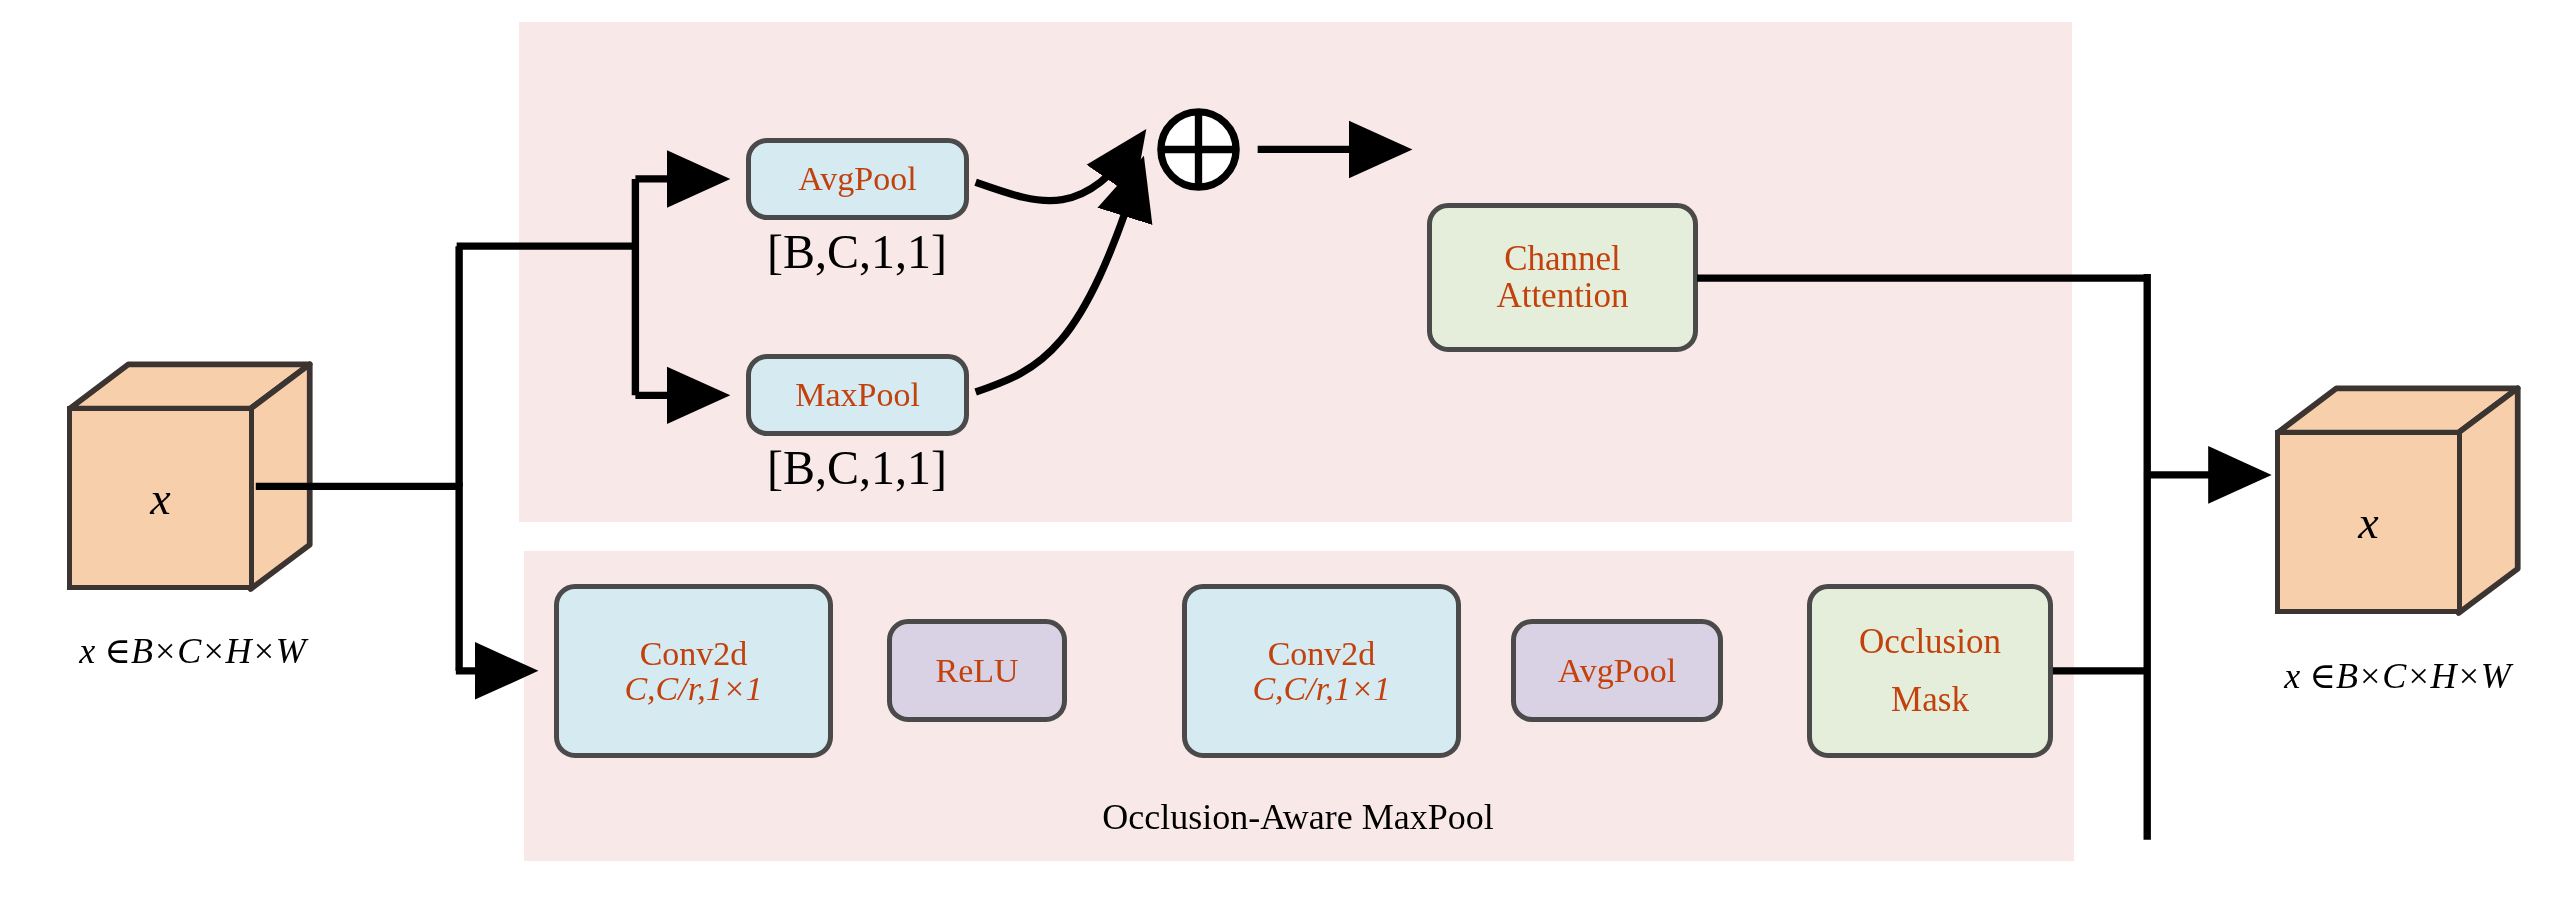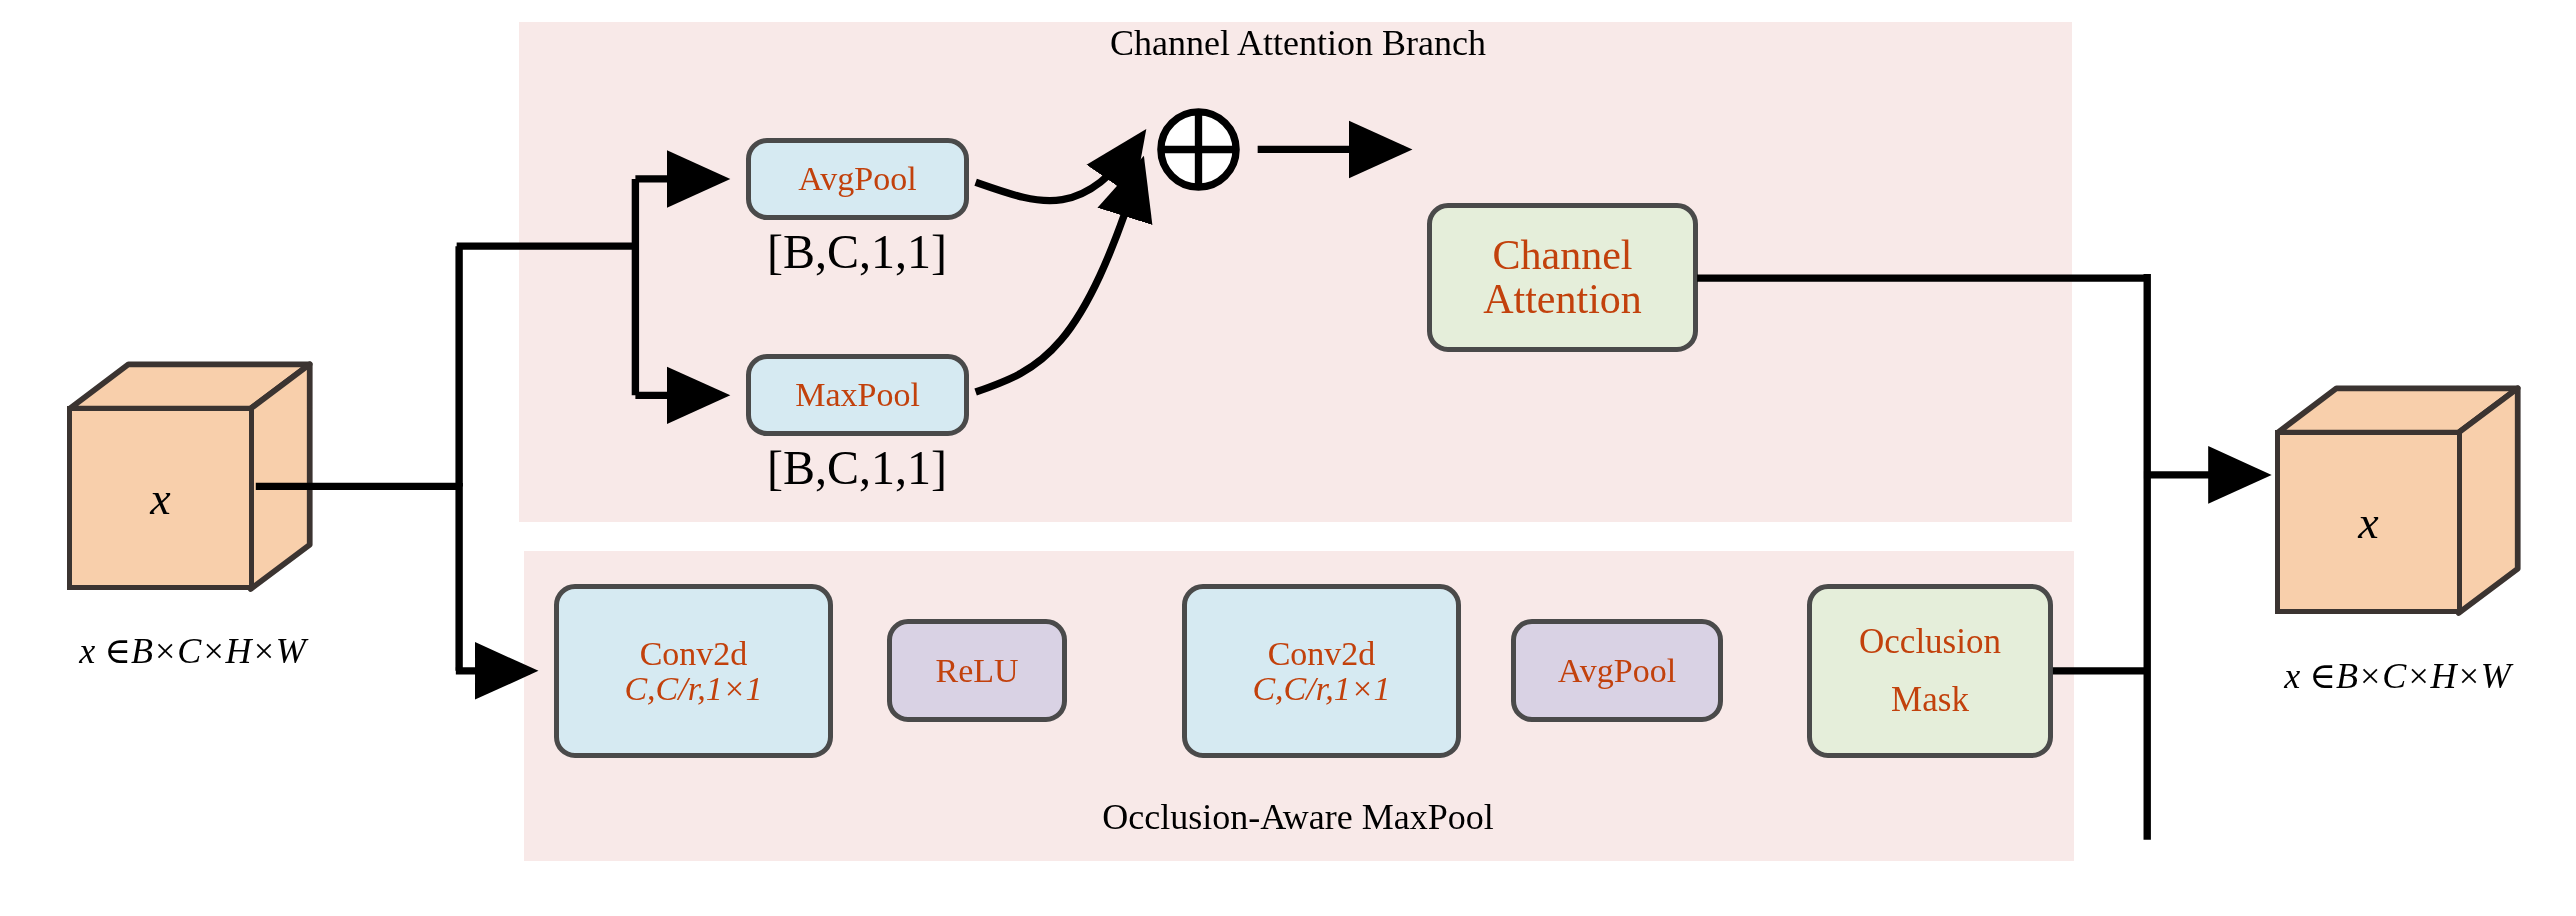--- a/index.html
+++ b/index.html
@@ -54,21 +54,21 @@
   .node.blue   { background: #d6eaf2; }
   .node.green  { background: #e5eeda; }
   .node.purple { background: #d9d2e4; }
   .node .sub {
     font-style: italic;
     font-size: 34px;
   }
 
   #n-avgpool  { left: 746px;  top: 138px; width: 223px; height: 82px; }
   #n-maxpool  { left: 746px;  top: 354px; width: 223px; height: 82px; }
-  #n-chanattn { left: 1427px; top: 203px; width: 271px; height: 149px; font-size: 42px; }
+  #n-chanattn { left: 1427px; top: 203px; width: 271px; height: 149px; font-size: 35px; }
   #n-conv1    { left: 554px;  top: 584px; width: 279px; height: 174px; }
   #n-relu     { left: 887px; top: 619px; width: 180px; height: 103px; }
   #n-conv2    { left: 1182px; top: 584px; width: 279px; height: 174px; }
   #n-sigmoid  { left: 1511px; top: 619px; width: 212px; height: 103px; }
   #n-occmask  { left: 1807px; top: 584px; width: 246px; height: 174px; font-size: 35px; gap: 21px; }
 
   
   .shape-cap {
     position: absolute;
     color: #000000;
@@ -135,21 +135,20 @@
   }
 </style>
 </head>
 <body>
 
 <div id="stage">
 
   <div class="panel" id="panel-top"></div>
   <div class="panel" id="panel-bottom"></div>
 
-  <div class="panel-title" id="title-channel">Channel Attention Branch</div>
   <div class="panel-title" id="title-occl">Occlusion-Aware MaxPool</div>
 
   <div class="cube" id="cube-in">
     <svg class="cube-svg" width="246" height="246" viewBox="0 0 300 300">
       <polygon points="3.5,58 75,4 296,4 224,58" fill="#f8cfab" stroke="#3b3431" stroke-width="7" stroke-linejoin="round"></polygon>
       <polygon points="224,58 296,4 296,224 224,278" fill="#f8cfab" stroke="#3b3431" stroke-width="7" stroke-linejoin="round"></polygon>
     </svg>
     <div class="cube-face cube-front"></div>
     <div class="cube-letter">x</div>
   </div>

